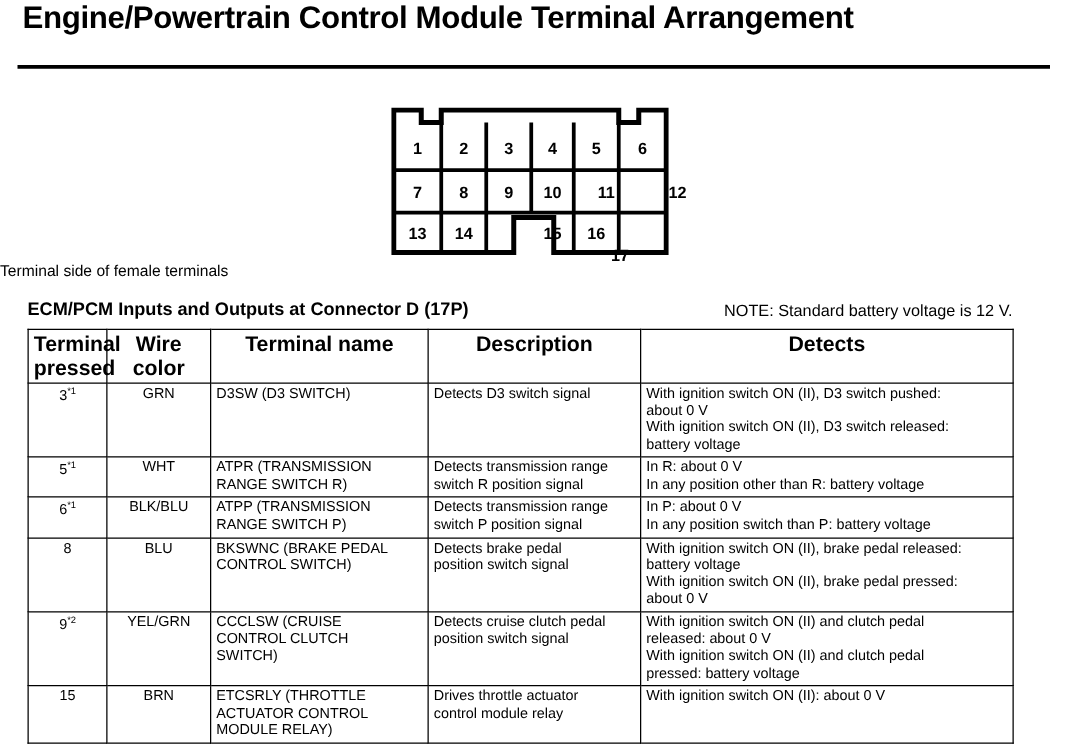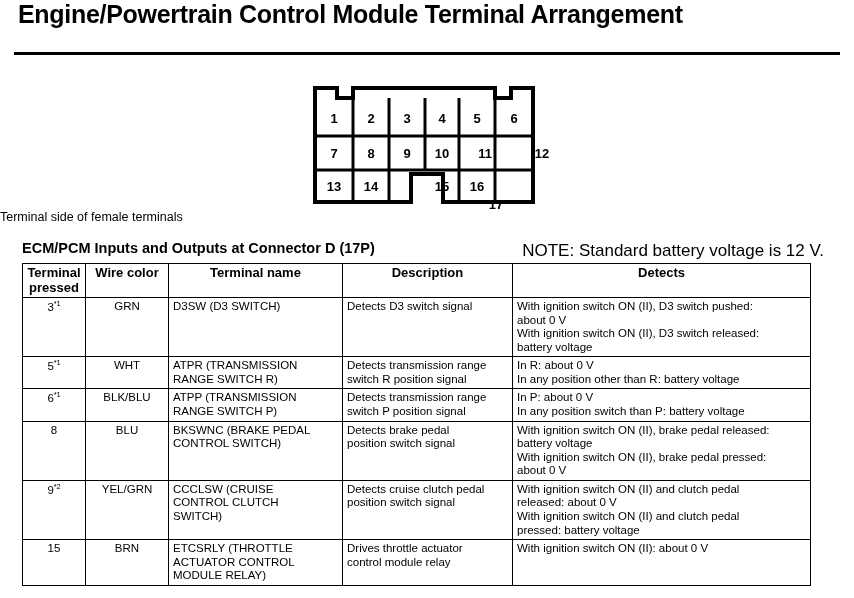--- a/index.html
+++ b/index.html
@@ -81,23 +81,23 @@
   .section-head {
     position: absolute;
     left: 22px;
     top: 240px;
     font-size: 14.5px;
     font-weight: bold;
     white-space: nowrap;
   }
   .note {
     position: absolute;
-    right: 30px;
+    right: 44px;
     top: 241px;
-    font-size: 17px;
+    font-size: 13px;
     white-space: nowrap;
   }
 
   
   .data-table {
     position: absolute;
     left: 22px;
     top: 263px;
     width: 788px;
     border-collapse: collapse;
@@ -107,21 +107,21 @@
   .data-table th,
   .data-table td {
     border: 1px solid #000000;
     vertical-align: top;
     padding: 2px 4px 2px 4px;
     line-height: 1.18;
   }
   .data-table th {
     text-align: center;
     font-weight: bold;
-    font-size: 13px;
+    font-size: 17px;
     padding-top: 2px;
     padding-bottom: 2px;
     line-height: 1.12;
   }
   .col-term  { width: 63px; }
   .col-wire  { width: 83px; }
   .col-name  { width: 174px; }
   .col-desc  { width: 170px; }
   .col-sig   { width: 298px; }
 

